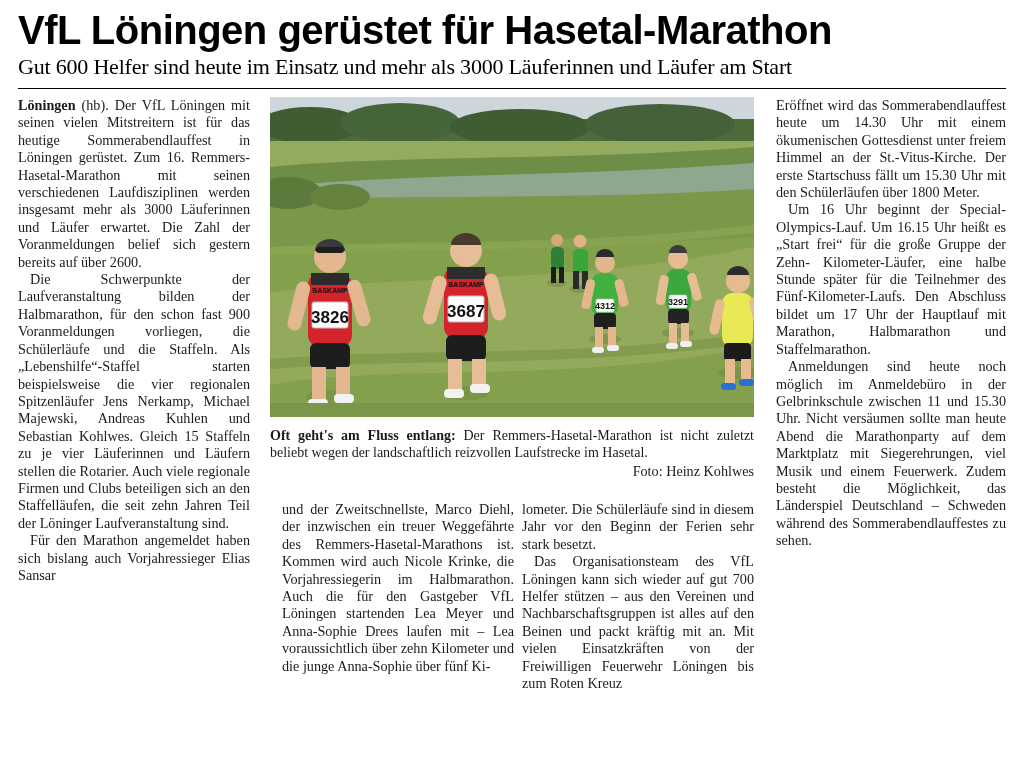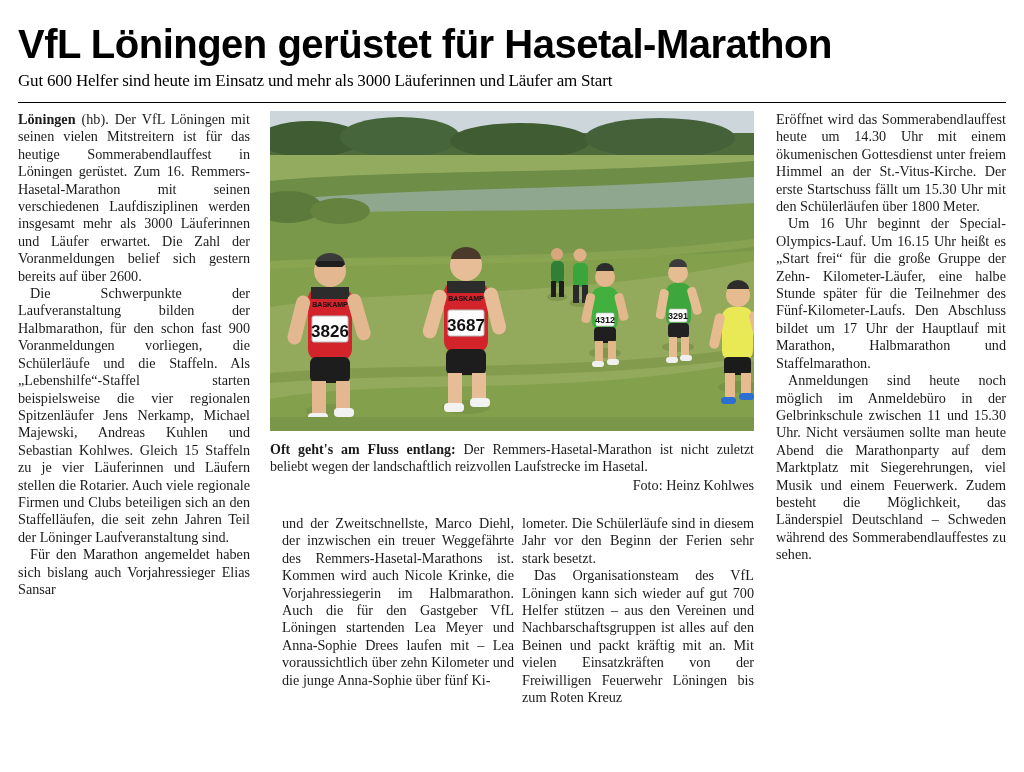--- a/index.html
+++ b/index.html
@@ -12,34 +12,34 @@
     height: 772px;
     font-family: "Liberation Serif", serif;
     color: #1a1a1a;
     overflow: hidden;
   }
   .page {
     position: relative;
     width: 1024px;
     height: 583px;
     box-sizing: border-box;
-    padding: 22px 18px 0 18px;
+    padding: 8px 18px 0 18px;
   }
   .headline {
     font-family: "Liberation Sans", sans-serif;
     font-weight: bold;
     font-size: 40px;
     line-height: 44px;
     letter-spacing: -0.5px;
     margin: 0 0 2px 0;
     color: #000;
   }
   .subhead {
     font-family: "Liberation Serif", serif;
-    font-size: 17px;
+    font-size: 22px;
     line-height: 26px;
     margin: 0 0 8px 0;
     color: #000;
     letter-spacing: -0.2px;
   }
   .rule {
     border: 0;
     border-top: 1px solid #000;
     margin: 4px 0 8px 0;
   }

